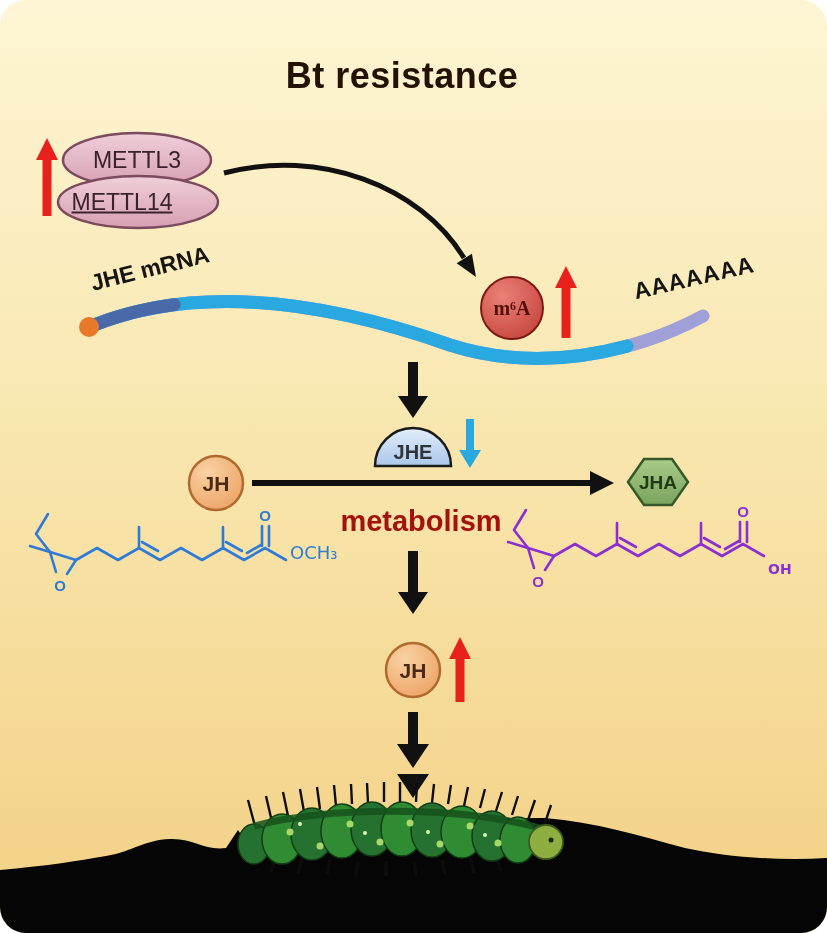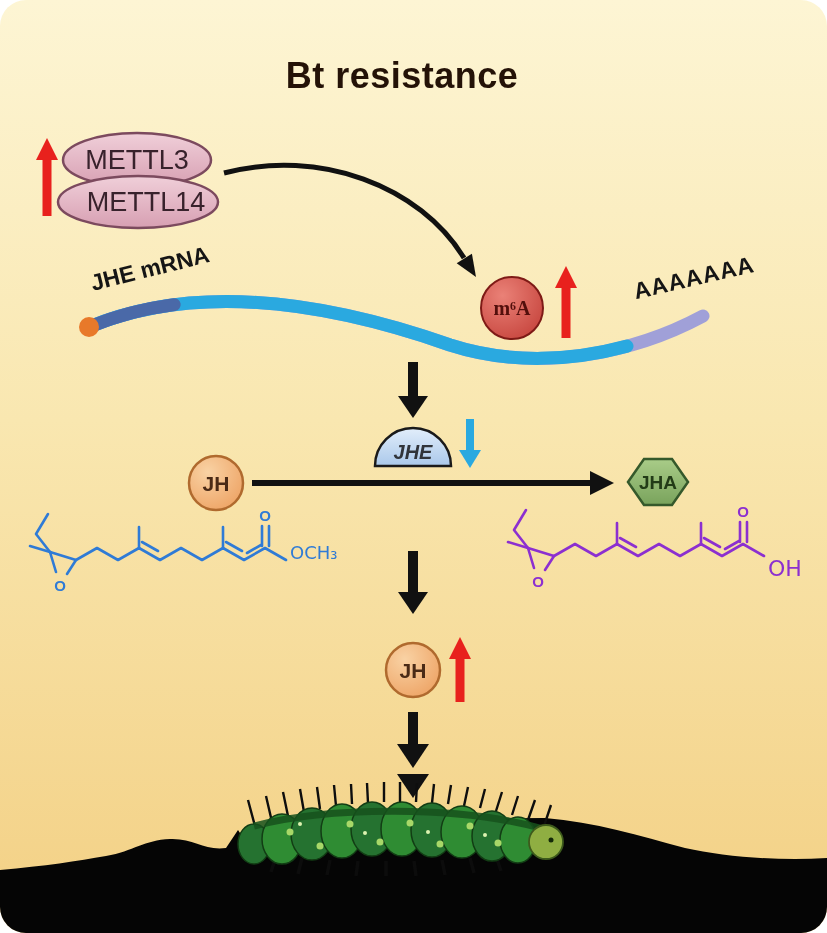--- a/index.html
+++ b/index.html
@@ -14,30 +14,30 @@
   }
   svg.scene{position:absolute;left:0;top:0;width:827px;height:933px;display:block;}
   .label{
     position:absolute;transform:translate(-50%,-50%);
     white-space:nowrap;color:#1b1b1b;line-height:1;
   }
   .label-left{transform:translate(0,-50%);}
   .rot-m14{transform:translate(-50%,-50%) rotate(-14deg);}
   .rot-m13{transform:translate(-50%,-50%) rotate(-13deg);}
   .t-title{font-size:36px;font-weight:700;color:#241207;letter-spacing:0.5px;}
-  .t-mettl{font-size:27px;font-weight:500;color:#38222c;}
+  .t-mettl{font-size:23px;font-weight:500;color:#38222c;}
   .t-mrna{font-size:23px;font-weight:600;color:#151515;}
   .t-polya{font-size:23px;font-weight:700;color:#151515;letter-spacing:1px;}
   .t-m6a{font-size:20px;font-weight:700;color:#530f0c;font-family:Liberation Serif, serif;}
   .t-jhe{font-size:20px;font-weight:600;color:#30343a;}
   .t-jh{font-size:21px;font-weight:600;color:#4a2a16;}
   .t-jha{font-size:19px;font-weight:700;color:#223b17;}
   .t-metab{font-size:29px;font-weight:700;color:#a3120d;}
   .t-chem-b{font-size:18px;font-weight:500;color:#2f7bd6;font-family:"DejaVu Sans",sans-serif;}
-  .t-chem-p{font-size:22px;font-weight:400;color:#8c2fd0;font-family:"DejaVu Sans",sans-serif;}
+  .t-chem-p{font-size:14px;font-weight:700;color:#8c2fd0;font-family:"DejaVu Sans",sans-serif;}
   .t-o-b{font-size:15px;font-weight:600;color:#2f7bd6;}
   .t-o-p{font-size:15px;font-weight:600;color:#8c2fd0;}
 </style>
 </head>
 <body>
 
 <div class="stage">
   <div class="panel">
 
     <svg class="scene" viewBox="0 0 827 933">
@@ -185,29 +185,30 @@
             <circle cx="365" cy="833" r="2"></circle>
           <circle cx="428" cy="832" r="2"></circle>
             <circle cx="485" cy="835" r="2"></circle>
         </g>
       </g>
     </svg>
 
     <div class="label t-title" style="left:402px;top:76px;">Bt resistance</div>
 
     <div class="label t-mettl" style="left:137px;top:160px;">METTL3</div>
-    <div class="label t-mettl" style="left:146px;top:202px;">METTL14</div>
+    <div class="label t-mettl" style="left:122px;top:202px;text-decoration:underline;">METTL14</div>
 
     <div class="label t-mrna rot-m14" style="left:150px;top:269px;">JHE mRNA</div>
     <div class="label t-polya rot-m13" style="left:694px;top:278px;">AAAAAAA</div>
     <div class="label t-m6a" style="left:512px;top:308px;">m⁶A</div>
 
-    <div class="label t-jhe" style="left:413px;top:452px;font-style:italic;">JHE</div>
+    <div class="label t-jhe" style="left:413px;top:452px;">JHE</div>
     <div class="label t-jh" style="left:216px;top:483px;">JH</div>
     <div class="label t-jha" style="left:658px;top:482px;">JHA</div>
+    <div class="label t-metab" style="left:421px;top:521px;">metabolism</div>
     <div class="label t-jh" style="left:413px;top:670px;">JH</div>
 
     <div class="label t-o-b" style="left:60px;top:585px;">O</div>
     <div class="label t-o-b" style="left:265px;top:515px;">O</div>
     <div class="label t-chem-b label-left" style="left:290px;top:553px;">OCH₃</div>
 
     <div class="label t-o-p" style="left:538px;top:581px;">O</div>
     <div class="label t-o-p" style="left:743px;top:511px;">O</div>
     <div class="label t-chem-p label-left" style="left:768px;top:569px;">OH</div>
   </div>

